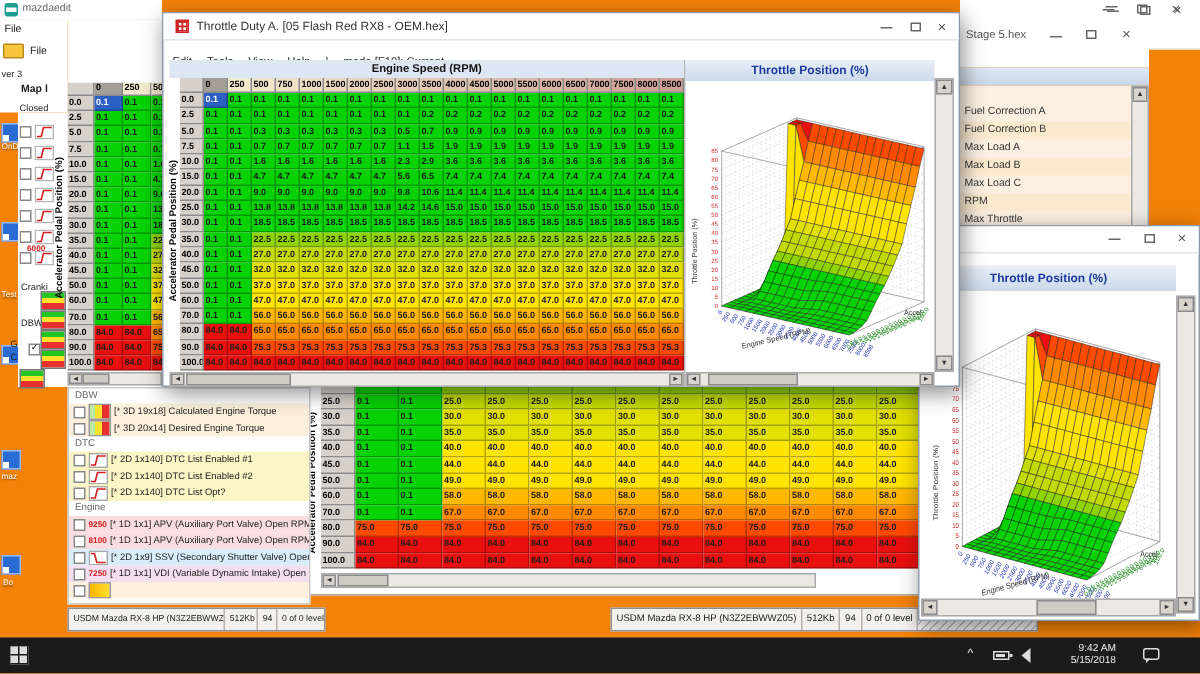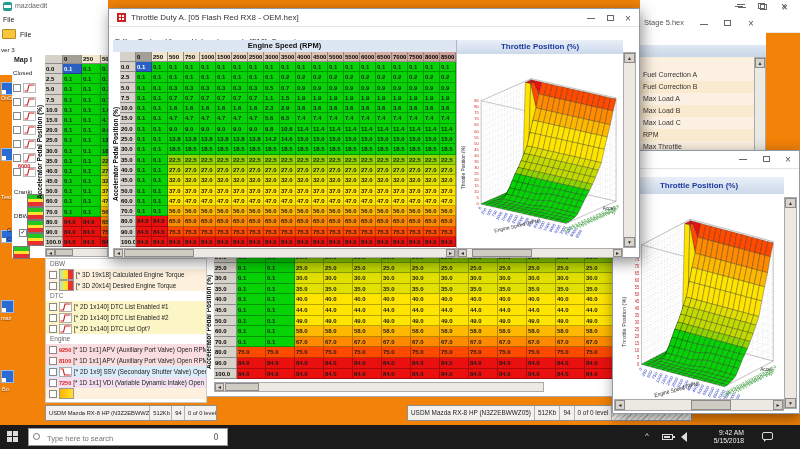--- a/index.html
+++ b/index.html
@@ -1248,25 +1248,20 @@
 
   <div class="abs" style="left:0;top:425px;width:800px;height:24px;background:#1b1b1b;z-index:6;">
     <div class="abs" style="left:7px;top:6px;width:12px;height:12px;
          background-image:linear-gradient(#1b1b1b 0,#1b1b1b 0),conic-gradient(#e8e8e8 0 100%);
          -webkit-mask:none;">
       <div style="position:absolute;left:0;top:0;width:5px;height:5px;background:#ddd;"></div>
       <div style="position:absolute;left:6px;top:0;width:5px;height:5px;background:#ddd;"></div>
       <div style="position:absolute;left:0;top:6px;width:5px;height:5px;background:#ddd;"></div>
       <div style="position:absolute;left:6px;top:6px;width:5px;height:5px;background:#ddd;"></div>
     </div>
-    <div class="abs" style="left:28px;top:3px;width:200px;height:18px;background:#fff;border:1px solid #999;box-sizing:border-box;">
-      <div class="abs" style="left:4px;top:4px;width:7px;height:7px;border:1.4px solid #777;border-radius:50%;box-sizing:border-box;"></div>
-      <input readonly="" style="position: absolute; left: 16px; top: 1px; width: 160px; height: 14px; border: none; outline: none; font-size: 7.5px; color: rgb(117, 117, 117); font-family: &quot;Liberation Sans&quot;, sans-serif; background: transparent;" placeholder="Type here to search">
-      <div class="abs" style="left:185px;top:4px;width:4px;height:7px;border:1px solid #777;border-radius:2px;box-sizing:border-box;"></div>
-    </div>
 
     <div class="abs" style="left:645px;top:6px;color:#eee;font-size:8px;">^</div>
     <div class="abs" style="left:662px;top:9px;width:11px;height:6px;border:1px solid #ddd;box-sizing:border-box;">
       <div style="position:absolute;right:-3px;top:1px;width:2px;height:2px;background:#ddd;"></div>
       <div style="position:absolute;left:1px;top:1px;width:6px;height:2px;background:#ddd;"></div>
     </div>
     <div class="abs" style="left:681px;top:7px;">
       <div style="width:0;height:0;border-top:5px solid transparent;border-bottom:5px solid transparent;border-right:6px solid #ddd;"></div>
     </div>
     <div class="abs" style="left:700px;top:4px;width:44px;text-align:right;color:#eee;">

